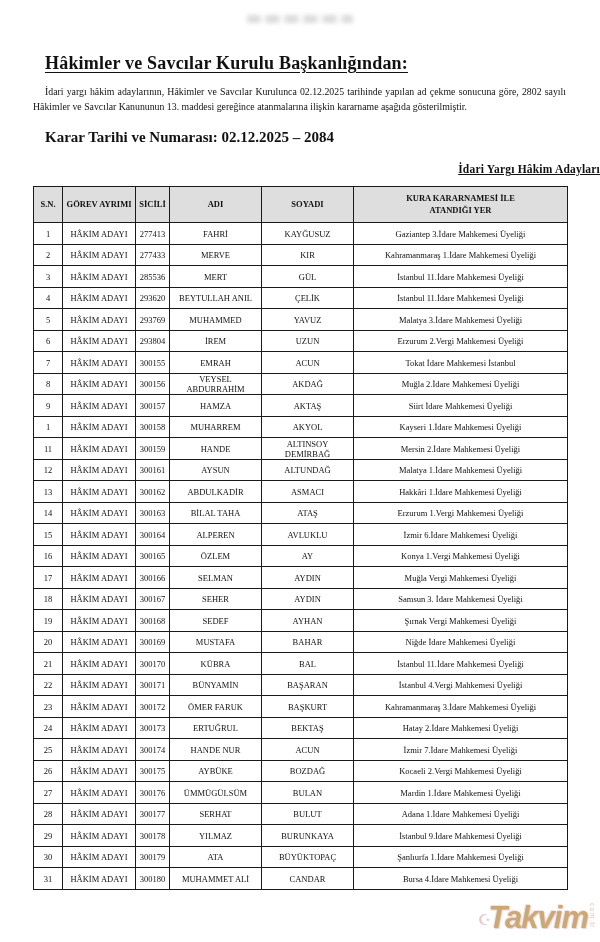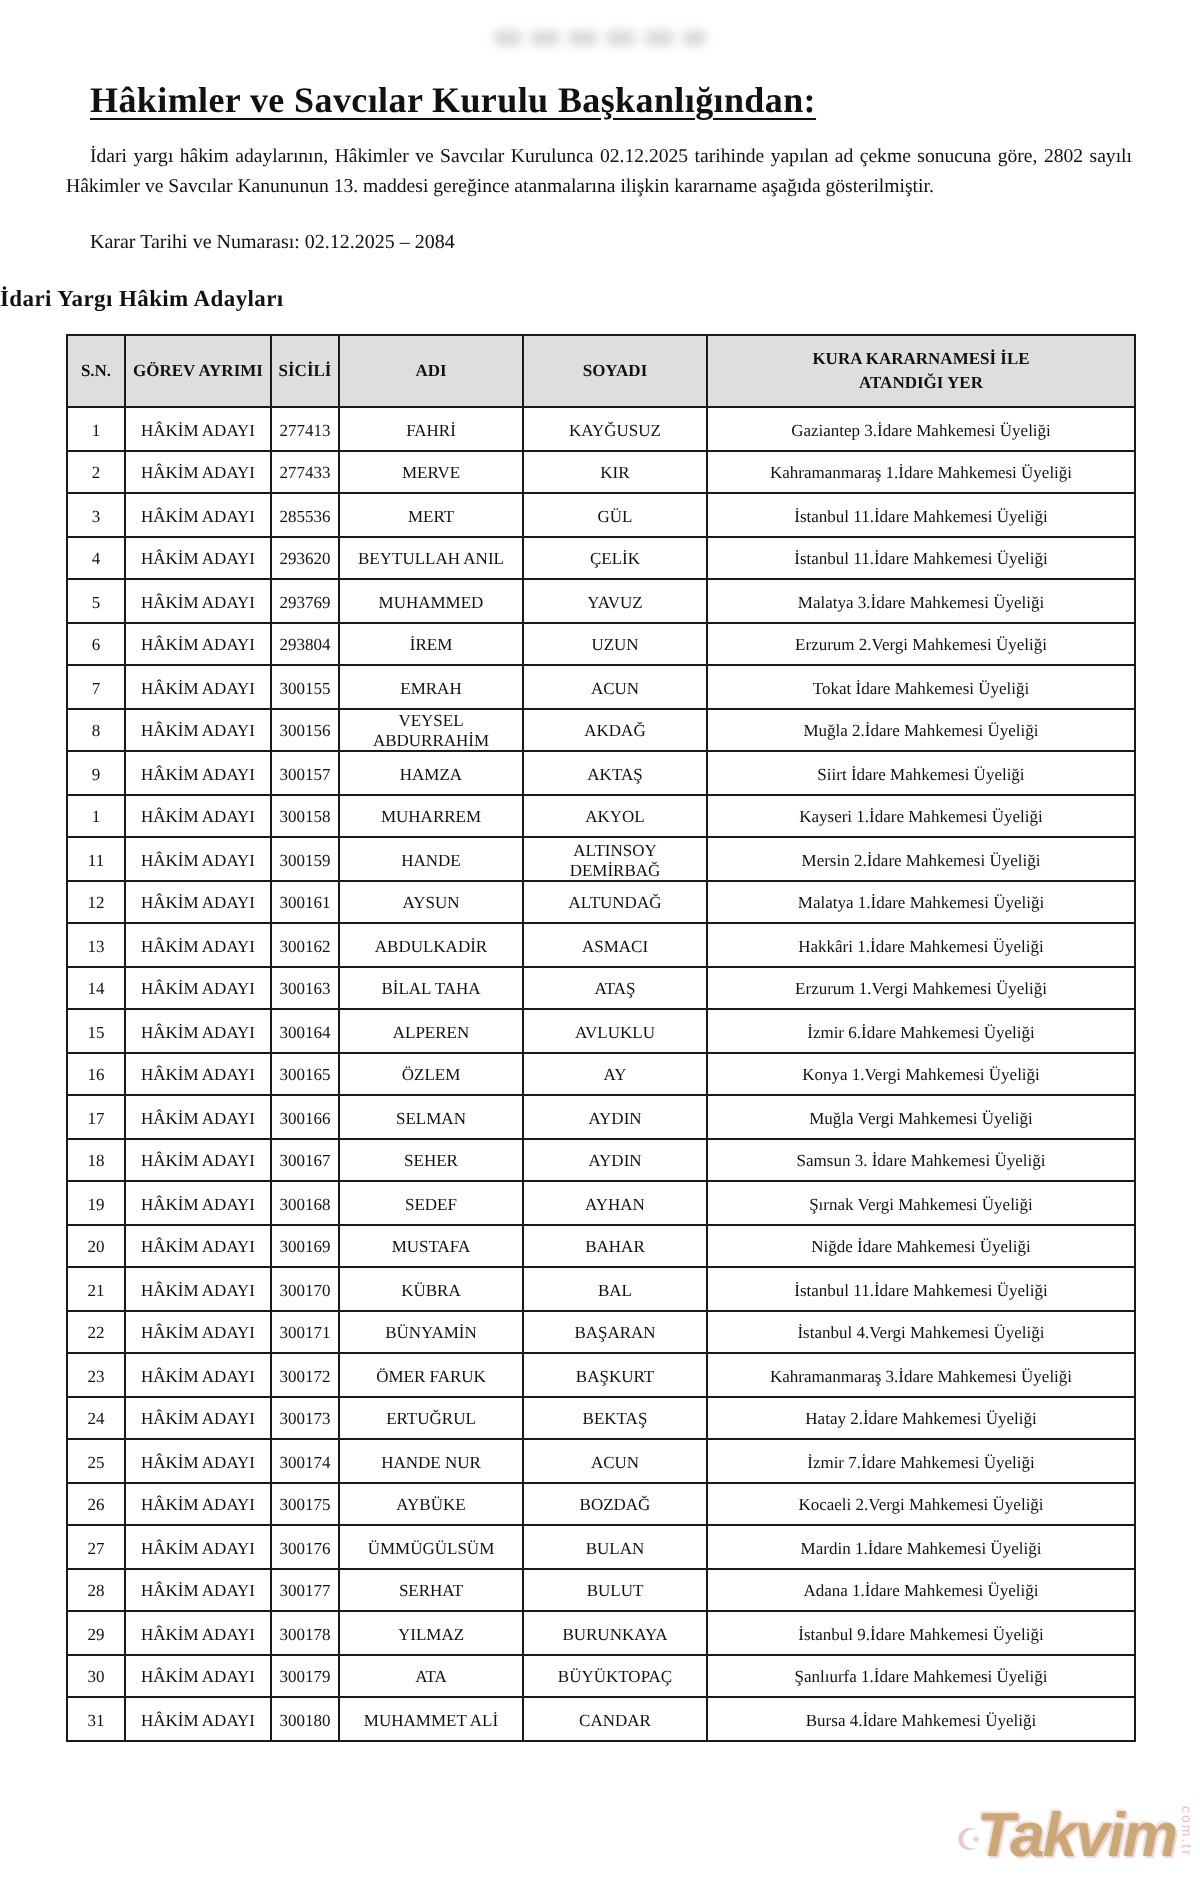--- a/index.html
+++ b/index.html
@@ -4,21 +4,21 @@
 <style>
   * { margin: 0; padding: 0; box-sizing: border-box; }
   html, body { background: #ffffff; }
   body {
     width: 600px; height: 942px;
     position: relative;
     overflow: hidden;
     font-family: "Liberation Serif", serif;
     color: #111;
   }
-  .page { position: relative; width: 600px; height: 942px; padding-top: 40px; }
+  .page { position: relative; width: 600px; height: 942px; padding-top: 53px; }
 
   .blurred-strip {
     position: absolute; left: 247px; top: 15px; width: 106px; height: 8px;
     background: repeating-linear-gradient(90deg,
       rgba(60,60,60,0.18) 0 13px, rgba(60,60,60,0.03) 13px 19px);
     filter: blur(2px);
     border-radius: 2px;
   }
 
   h1.doc-heading {
@@ -33,30 +33,31 @@
   p.intro {
     margin: 11px 34px 0 33px;
     font-size: 9.8px;
     line-height: 1.5;
     text-align: justify;
     text-indent: 12px;
   }
 
   .decision-line {
     margin: 15px 0 0 45px;
-    font-size: 10px;
-    font-weight: normal;
+    font-size: 15px;
+    font-weight: bold;
   }
 
   h2.table-title {
     margin-top: 17px;
-    text-align: left;
+    text-align: right;
     font-size: 11.5px;
     font-weight: bold;
     letter-spacing: 0.2px;
+    text-decoration: underline;
   }
 
   table.roster {
     margin: 11px 0 0 33px;
     width: 534px;
     border-collapse: collapse;
     border: 1.5px solid #1a1a1a;
     table-layout: fixed;
     font-family: Liberation Serif, serif;
   }
@@ -194,21 +195,21 @@
           <td>İREM</td>
           <td>UZUN</td>
           <td>Erzurum 2.Vergi Mahkemesi Üyeliği</td>
         </tr>
         <tr>
           <td>7</td>
           <td>HÂKİM ADAYI</td>
           <td>300155</td>
           <td>EMRAH</td>
           <td>ACUN</td>
-          <td>Tokat İdare Mahkemesi Üyeliği</td>
+          <td>Tokat İdare Mahkemesi İstanbul</td>
         </tr>
         <tr>
           <td>8</td>
           <td>HÂKİM ADAYI</td>
           <td>300156</td>
           <td>VEYSEL ABDURRAHİM</td>
           <td>AKDAĞ</td>
           <td>Muğla 2.İdare Mahkemesi Üyeliği</td>
         </tr>
         <tr>

